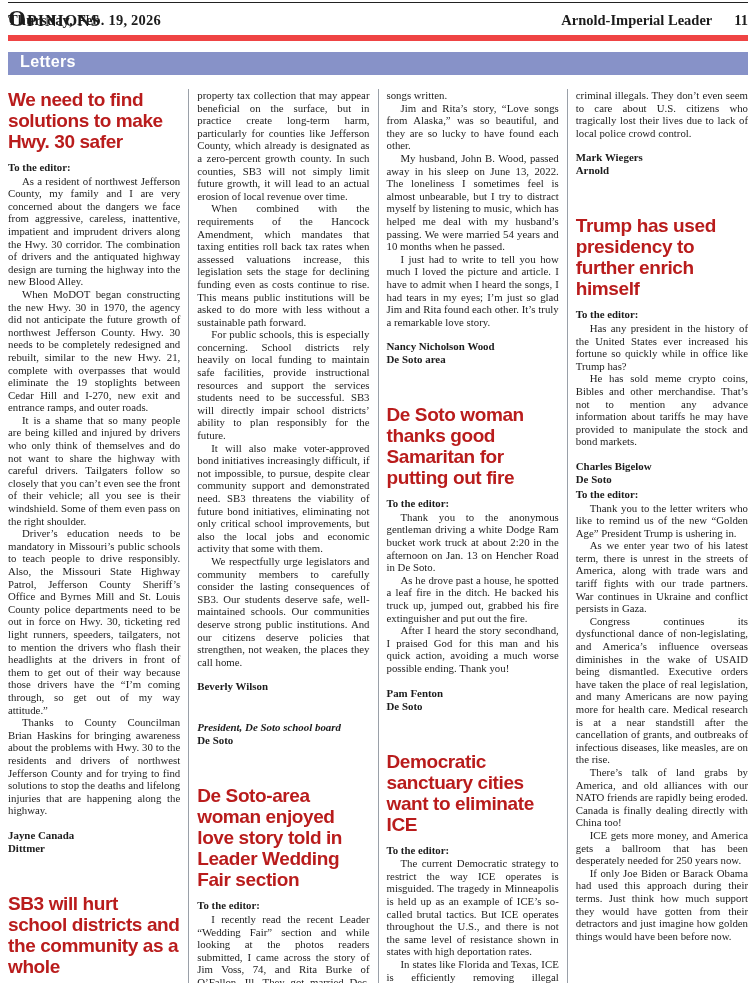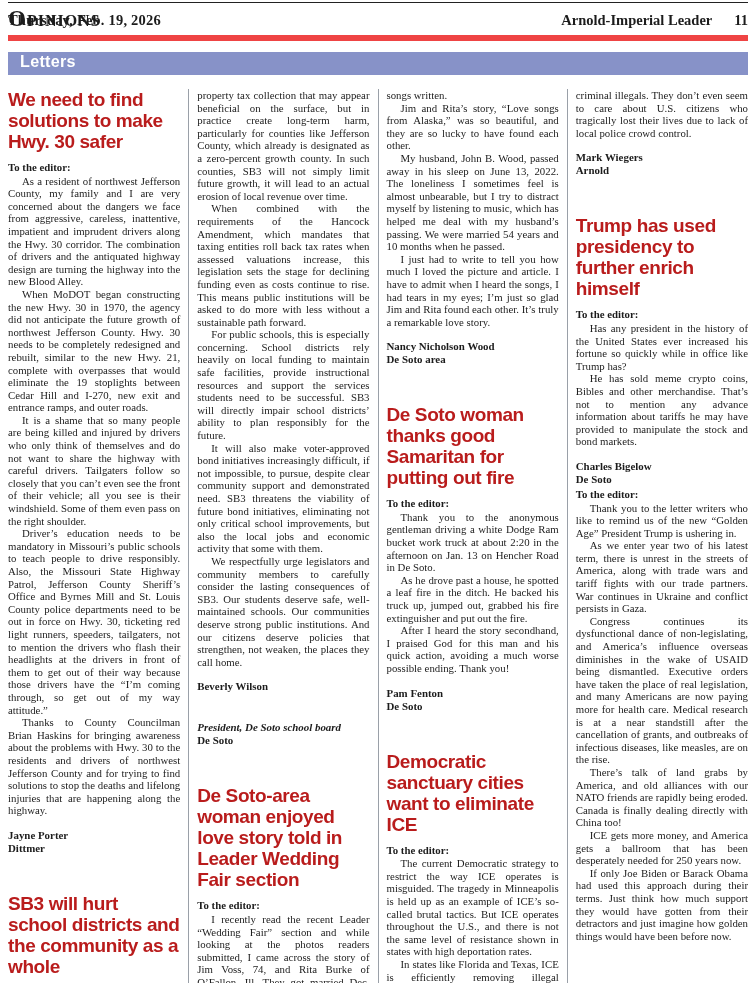--- a/index.html
+++ b/index.html
@@ -111,21 +111,21 @@
   <div class="columns" id="columns">
       <div class="col">
         <h2 class="headline">We need to find solutions to make Hwy. 30 safer</h2>
         <p class="salutation">To the editor:</p>
         <p class="para">As a resident of northwest Jefferson County, my family and I are very concerned about the dangers we face from aggressive, careless, inattentive, impatient and imprudent drivers along the Hwy. 30 corridor. The combination of drivers and the antiquated highway design are turning the highway into the new Blood Alley.</p>
         <p class="para">When MoDOT began constructing the new Hwy. 30 in 1970, the agency did not anticipate the future growth of northwest Jefferson County. Hwy. 30 needs to be completely redesigned and rebuilt, similar to the new Hwy. 21, complete with overpasses that would eliminate the 19 stoplights between Cedar Hill and I-270, new exit and entrance ramps, and outer roads.</p>
         <p class="para">It is a shame that so many people are being killed and injured by drivers who only think of themselves and do not want to share the highway with careful drivers. Tailgaters follow so closely that you can’t even see the front of their vehicle; all you see is their windshield. Some of them even pass on the right shoulder.</p>
         <p class="para">Driver’s education needs to be mandatory in Missouri’s public schools to teach people to drive responsibly. Also, the Missouri State Highway Patrol, Jefferson County Sheriff’s Office and Byrnes Mill and St. Louis County police departments need to be out in force on Hwy. 30, ticketing red light runners, speeders, tailgaters, not to mention the drivers who flash their headlights at the drivers in front of them to get out of their way because those drivers have the “I’m coming through, so get out of my way attitude.”</p>
         <p class="para">Thanks to County Councilman Brian Haskins for bringing awareness about the problems with Hwy. 30 to the residents and drivers of northwest Jefferson County and for trying to find solutions to stop the deaths and lifelong injuries that are happening along the highway.</p>
         <div class="sig">
-          <div class="sig-line">Jayne Porter</div>
+          <div class="sig-line">Jayne Canada</div>
           <div class="sig-line">Dittmer</div>
         </div>
         <h2 class="headline gap-before">SB3 will hurt school districts and the community as a whole</h2>
         <p class="salutation">To the editor:</p>
       </div>
       <div class="col">
         <p class="para para-cont">property tax collection that may appear beneficial on the surface, but in practice create long-term harm, particularly for counties like Jefferson County, which already is designated as a zero-percent growth county. In such counties, SB3 will not simply limit future growth, it will lead to an actual erosion of local revenue over time.</p>
         <p class="para">When combined with the requirements of the Hancock Amendment, which mandates that taxing entities roll back tax rates when assessed valuations increase, this legislation sets the stage for declining funding even as costs continue to rise. This means public institutions will be asked to do more with less without a sustainable path forward.</p>
         <p class="para">For public schools, this is especially concerning. School districts rely heavily on local funding to maintain safe facilities, provide instructional resources and support the services students need to be successful. SB3 will directly impair school districts’ ability to plan responsibly for the future.</p>
         <p class="para">It will also make voter-approved bond initiatives increasingly difficult, if not impossible, to pursue, despite clear community support and demonstrated need. SB3 threatens the viability of future bond initiatives, eliminating not only critical school improvements, but also the local jobs and economic activity that some with them.</p>

